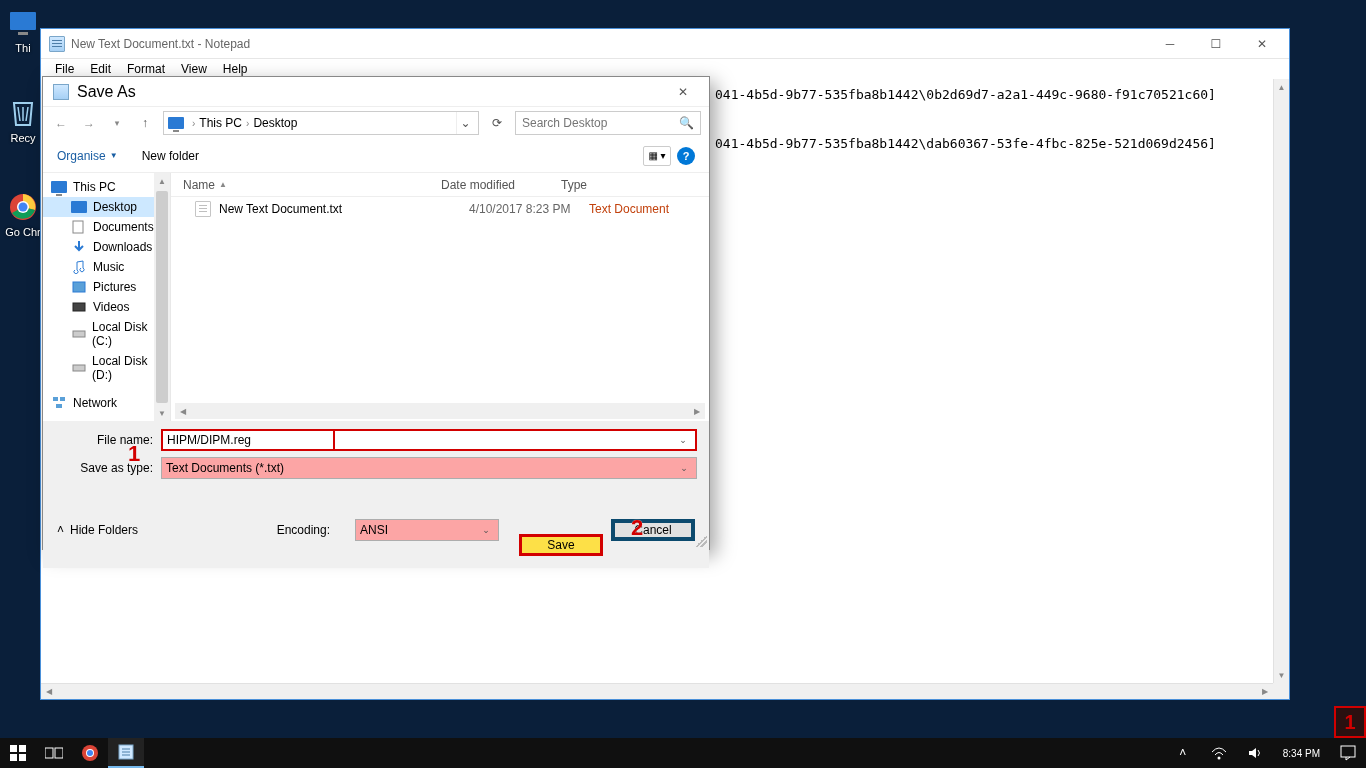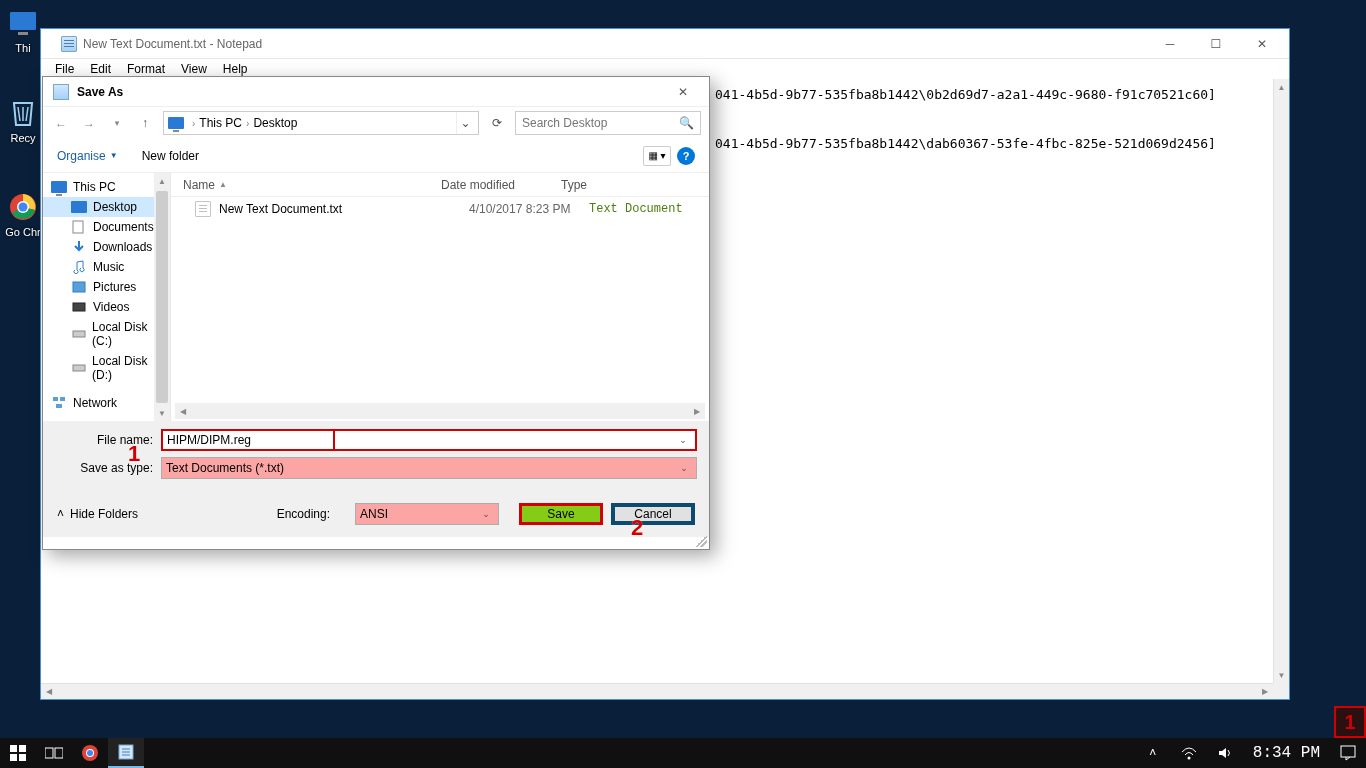--- a/index.html
+++ b/index.html
@@ -6,41 +6,41 @@
   html, body { width: 1366px; height: 768px; overflow: hidden; font-family: "Segoe UI", Tahoma, sans-serif; font-size: 12px; color: #000; }
   body { background: #0a1f3a; position: relative; }
 
   
   .desktop-icon { position: absolute; width: 38px; text-align: center; color: #fff; font-size: 11px; }
   .desktop-icon .ic { width: 38px; height: 34px; margin: 0 auto 2px; display:flex; align-items:center; justify-content:center; }
   .desktop-icon span { display:block; text-shadow: 0 0 3px #000; word-break: break-word;}
 
   
   .notepad { position: absolute; left: 40px; top: 28px; width: 1250px; height: 672px; background: #fff; border: 1px solid #4a90d9; }
-  .np-titlebar { height: 30px; display: flex; align-items: center; padding: 0 4px 0 20px; border-bottom: 1px solid #e6e6e6; }
+  .np-titlebar { height: 30px; display: flex; align-items: center; padding: 0 4px 0 8px; border-bottom: 1px solid #e6e6e6; }
   .np-titlebar .np-ico { width:16px; height:16px; margin-right:6px; background:linear-gradient(#cfe8ff,#a6d0f5); border:1px solid #7aa6c9; border-radius:1px; position:relative;}
   .np-titlebar .np-ico:after{content:"";position:absolute;left:2px;right:2px;top:3px;height:1px;background:#4d7ea8;box-shadow:0 3px 0 #4d7ea8,0 6px 0 #4d7ea8;}
   .np-title { flex:1; color:#666; font-size:12px;}
   .winbtn { width:46px; height:28px; display:flex; align-items:center; justify-content:center; color:#555;}
   .np-menubar { height: 20px; display:flex; padding: 0 6px; gap: 0; align-items:center; font-size:12px;}
   .np-menubar div { padding: 0 8px; }
   .np-body { position:relative; width:100%; height: calc(100% - 50px); }
   .np-text { position:absolute; left:4px; right:16px; top:4px; font-family: Consolas, monospace; font-size: 13px; white-space: pre; line-height: 1.9; overflow:hidden;}
   .np-scroll-v { position:absolute; right:0; top:0; bottom:16px; width:16px; background:#f0f0f0; border-left:1px solid #e1e1e1;}
   .np-scroll-v .sbtn{height:16px;display:flex;align-items:center;justify-content:center;color:#888;font-size:8px;}
   .np-scroll-h { position:absolute; left:0; right:16px; bottom:0; height:16px; background:#f0f0f0; border-top:1px solid #e1e1e1; display:flex; align-items:center;}
   .np-scroll-h .sbtn{width:16px;display:flex;align-items:center;justify-content:center;color:#888;font-size:8px;}
   .np-scroll-h .spacer{flex:1;}
   .corner{position:absolute;right:0;bottom:0;width:16px;height:16px;background:#f0f0f0;}
 
   
   .saveas { position:absolute; left:42px; top:76px; width:668px; height:474px; background:#fff; border:1px solid #888; box-shadow: 6px 6px 18px rgba(0,0,0,0.35);}
   .sa-titlebar { height:30px; display:flex; align-items:center; padding:0 6px 0 10px; border-bottom:1px solid #eee;}
   .sa-titlebar .sa-ico{width:16px;height:16px;margin-right:8px;background:linear-gradient(#cfe8ff,#a6d0f5);border:1px solid #7aa6c9;}
-  .sa-title{flex:1;font-size:12px;font-weight:bold;}
+  .sa-title{flex:1;font-size:16px;}
   .sa-nav { height:32px; display:flex; align-items:center; padding:0 8px; gap:8px;}
   .navbtn{width:20px;height:20px;display:flex;align-items:center;justify-content:center;color:#888;}
   .navbtn.up{color:#555;}
   .breadcrumb{flex:1;height:24px;border:1px solid #ccc;display:flex;align-items:center;padding:0 4px;background:#fff;min-width:0;}
   .breadcrumb .pcico{width:16px;height:12px;background:#2a7ad4;border-radius:1px;margin-right:4px;position:relative;}
   .breadcrumb .pcico:after{content:"";position:absolute;bottom:-3px;left:5px;width:6px;height:2px;background:#888;}
   .breadcrumb .chevr{color:#888;padding:0 4px;font-size:10px;}
   .bcdrop{width:18px;height:22px;display:flex;align-items:center;justify-content:center;color:#555;border-left:1px solid #eee;}
   .refresh{width:20px;height:20px;display:flex;align-items:center;justify-content:center;color:#555;}
   .searchbox{width:186px;height:24px;border:1px solid #ccc;display:flex;align-items:center;padding:0 6px;}
@@ -74,52 +74,52 @@
   .listhead{display:flex;height:24px;align-items:center;border-bottom:1px solid #eee;padding-left:12px;}
   .listhead .col{color:#555;}
   .listhead .c-name{width:258px;display:flex;align-items:center;gap:4px;}
   .listhead .c-date{width:120px;}
   .listhead .c-type{width:100px;}
   .listrow{display:flex;align-items:center;padding:4px 0 4px 24px;}
   .listrow .fico{width:16px;height:16px;margin-right:8px;border:1px solid #c5c5c5;background:#fff;position:relative;border-radius:1px;}
   .listrow .fico:before{content:"";position:absolute;left:3px;right:3px;top:3px;height:1px;background:#bfbfbf;box-shadow:0 3px 0 #bfbfbf,0 6px 0 #bfbfbf;}
   .listrow .c-name{width:250px;}
   .listrow .c-date{width:120px;color:#666;}
-  .listrow .c-type{width:120px;color:#4d7c0f;font-family:Liberation Mono, monospace;}
+  .listrow .c-type{width:120px;color:#c2410c;}
   .lp-hscroll{position:absolute;left:4px;right:4px;bottom:2px;height:16px;background:#f0f0f0;display:flex;align-items:center;}
   .lp-hscroll .sbtn{width:16px;font-size:8px;color:#888;text-align:center;}
   .lp-hscroll .spacer{flex:1;}
 
   .sa-fields{padding:8px 12px 4px 12px;background:#f0f0f0;}
   .fieldrow{display:flex;align-items:center;margin-bottom:6px;}
   .fieldrow .lbl{width:106px;text-align:right;padding-right:8px;}
   .fieldrow .val{flex:1;}
   .combo{height:22px;border:1px solid #adadad;background:#fff;display:flex;align-items:center;padding:0 4px;position:relative;}
   .combo.redbox{border:2px solid #d20000;}
   .combo input{border:none;outline:none;flex:1;font-size:12px;background:transparent;}
   .combo .drop{width:16px;color:#555;font-size:9px;text-align:center;}
   .combo.grey{background:#fca5a5;}
 
   .sa-bottom{display:flex;align-items:center;padding:14px 14px 12px 14px;background:#f0f0f0;}
   .hidefolders{display:flex;align-items:center;gap:6px;}
   .btmspacer{flex:1;}
   .enc{display:flex;align-items:center;gap:25px;margin-right:12px;}
   .enc .combo{width:144px;}
   .dlgbtn{width:84px;height:22px;border:4px solid #0c4a6e;background:#e1e1e1;display:flex;align-items:center;justify-content:center;margin-left:8px;}
-  .dlgbtn.save{border:3px solid #d20000;background:#84cc16;}
+  .dlgbtn.save{border:3px solid #d20000;background:#fde047;margin-top:31px;}
   .resize-grip{position:absolute;right:2px;bottom:2px;width:12px;height:12px;background:linear-gradient(135deg,transparent 50%,#bbb 50%,#bbb 60%,transparent 60%,transparent 70%,#bbb 70%,#bbb 80%,transparent 80%);}
 
   
   .anno{position:absolute;color:#d20000;font-weight:bold;font-size:22px;text-shadow:0 0 1px #fff;}
 
   
   .taskbar{position:absolute;left:0;right:0;bottom:0;height:30px;background:#101010;display:flex;align-items:center;color:#fff;}
   .taskbar .tb-item{width:36px;height:30px;display:flex;align-items:center;justify-content:center;}
   .taskbar .tb-right{margin-left:auto;display:flex;align-items:center;height:100%;}
-  .taskbar .clock{padding:0 10px;font-size:16px;font-family:Liberation Mono, monospace;}
+  .taskbar .clock{padding:0 10px;font-size:10px;}
   .active-app{border-bottom:2px solid #76b9ed;background:rgba(255,255,255,0.08);}
   .red-badge{position:absolute;right:0;bottom:30px;width:32px;height:32px;border:2px solid #d20000;background:#2a1010;color:#d20000;display:flex;align-items:center;justify-content:center;font-weight:bold;font-size:20px;}
 </style>
 </head>
 <body>
 
 <div class="desktop-icon" style="left:4px;top:6px;">
   <div class="ic">
       <svg width="34" height="30">
         <rect x="4" y="4" width="26" height="18" rx="1" fill="#2a7ad4"></rect>

